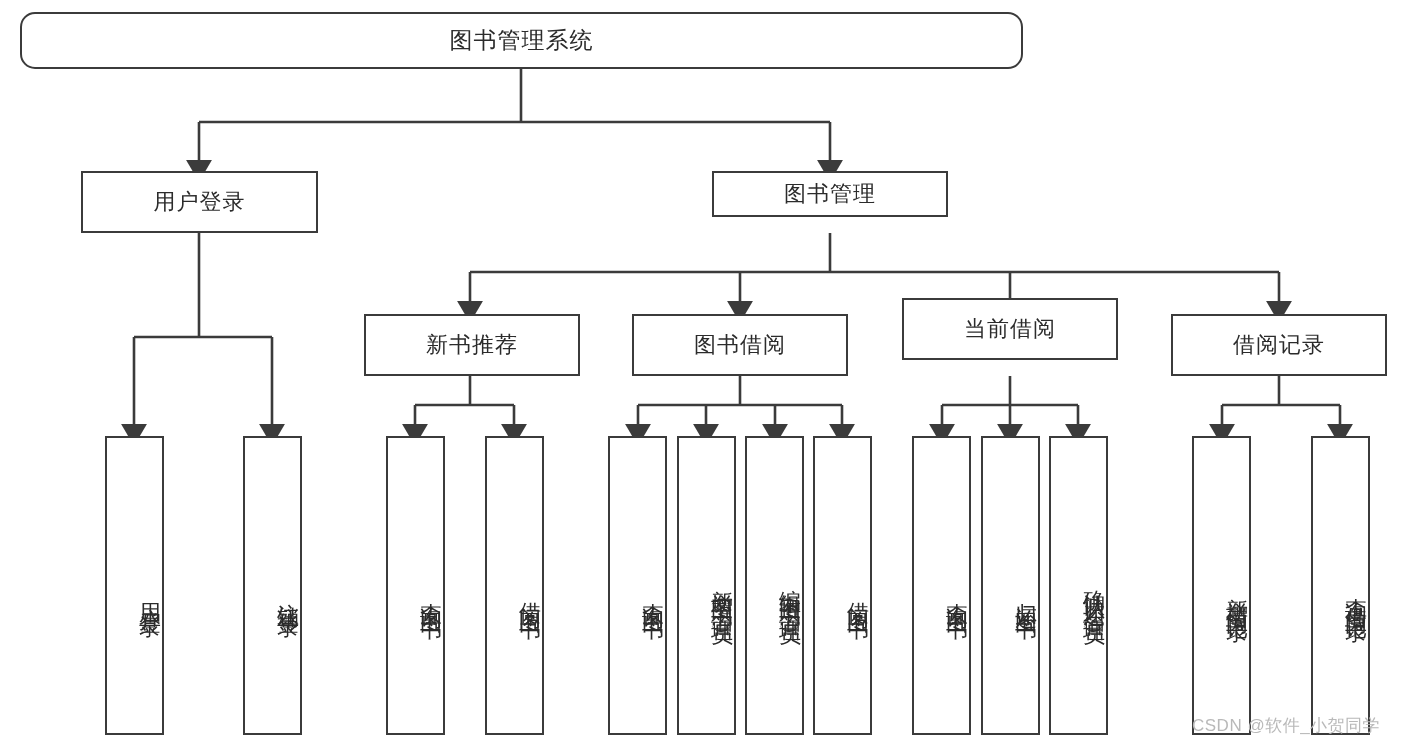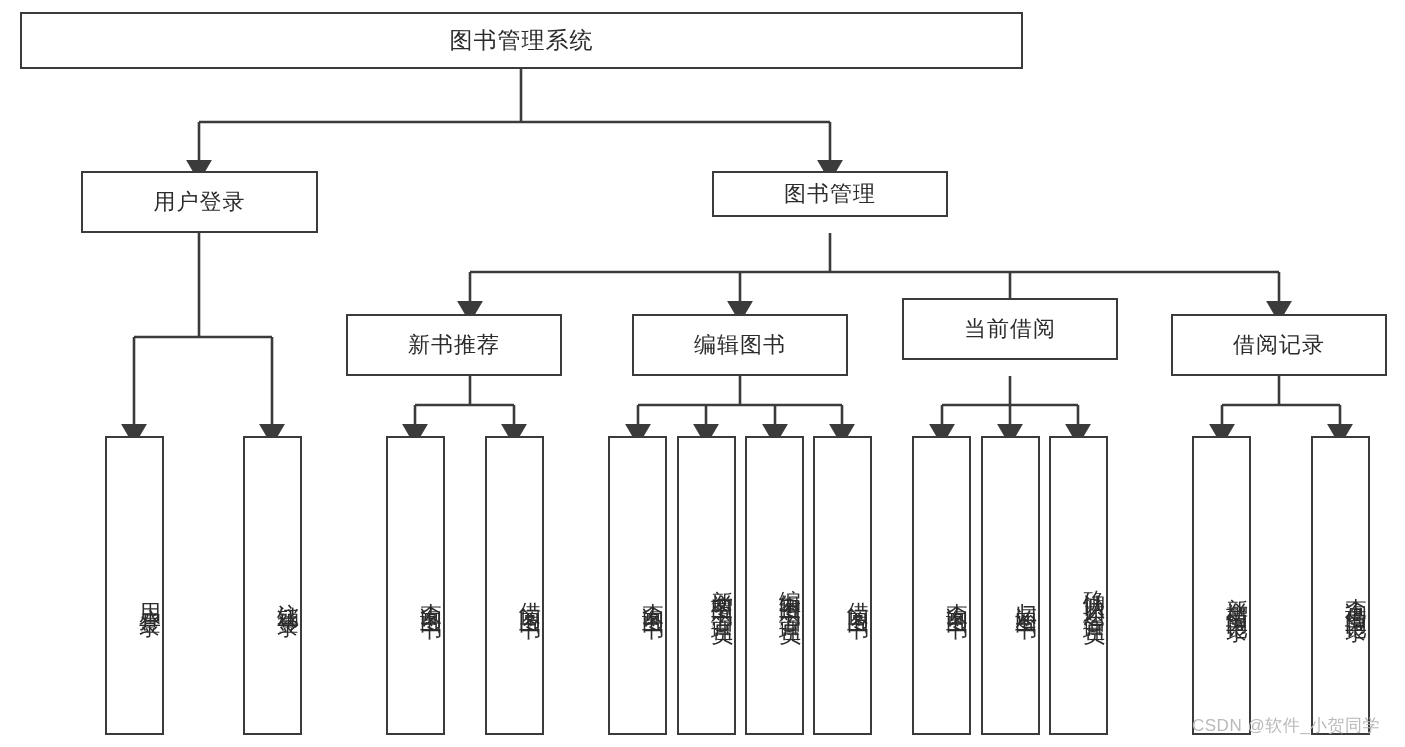--- a/index.html
+++ b/index.html
@@ -118,36 +118,36 @@
       <path d="M1010,405 L1010,427" marker-end="url(#arrow)"></path>
       <path d="M1078,405 L1078,427" marker-end="url(#arrow)"></path>
 
       <path d="M1279,376 L1279,405"></path>
       <path d="M1222,405 L1340,405"></path>
       <path d="M1222,405 L1222,427" marker-end="url(#arrow)"></path>
       <path d="M1340,405 L1340,427" marker-end="url(#arrow)"></path>
     </g>
   </svg>
 
-  <div class="node horiz root" style="left:20px; top:12px; width:1003px; height:57px;">
+  <div class="node horiz root" style="left:20px; top:12px; width:1003px; height:57px;border-radius:15px;">
     <span>图书管理系统</span>
   </div>
 
   <div class="node horiz" style="left:81px; top:171px; width:237px; height:62px;">
     <span>用户登录</span>
   </div>
   <div class="node horiz" style="left:712px; top:171px; width:236px; height:46px;">
     <span>图书管理</span>
   </div>
 
-  <div class="node horiz" style="left:346px; top:314px; width:216px; height:62px;">
+  <div class="node horiz" style="left:364px; top:314px; width:216px; height:62px;">
     <span>新书推荐</span>
   </div>
   <div class="node horiz" style="left:632px; top:314px; width:216px; height:62px;">
-    <span>编辑图书</span>
+    <span>图书借阅</span>
   </div>
   <div class="node horiz" style="left:902px; top:298px; width:216px; height:62px;">
     <span>当前借阅</span>
   </div>
   <div class="node horiz" style="left:1171px; top:314px; width:216px; height:62px;">
     <span>借阅记录</span>
   </div>
 
   <div class="node vert" style="left:105px; top:436px; width:59px; height:299px;">
     <span class="vtext">用户登录</span>

